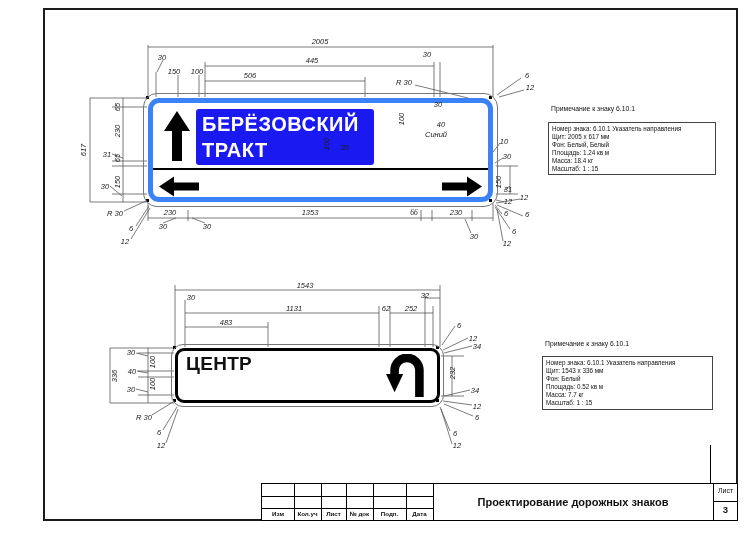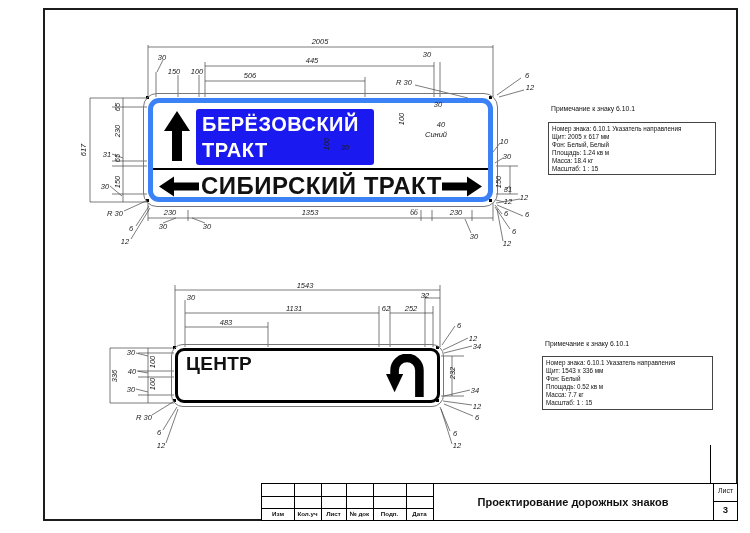--- a/index.html
+++ b/index.html
@@ -194,21 +194,20 @@
     <path d="M13 0 L26 20 L18 20 L18 50 L8 50 L8 20 L0 20 Z" fill="#000"></path>
   </svg>
   <div class="s1-panel" style="background: rgb(26, 26, 240);">
     <div>БЕРЁЗОВСКИЙ</div>
     <div>ТРАКТ</div>
   </div>
   <div class="s1-divider"></div>
   <svg class="s1-left-arrow" viewBox="0 0 40 20">
     <path d="M0 10 L15 0 L15 6 L40 6 L40 14 L15 14 L15 20 Z" fill="#000"></path>
   </svg>
-  <div class="s1-row2-text">СИБИРСКИЙ ТРАКТ</div>
   <svg class="s1-right-arrow" viewBox="0 0 40 20">
     <path d="M40 10 L25 0 L25 6 L0 6 L0 14 L25 14 L25 20 Z" fill="#000"></path>
   </svg>
 </div>
 
 <div class="s2-outline"></div>
 <div class="s2">
   <div class="s2-text">
     <div>ЦЕНТР</div>
   </div>

